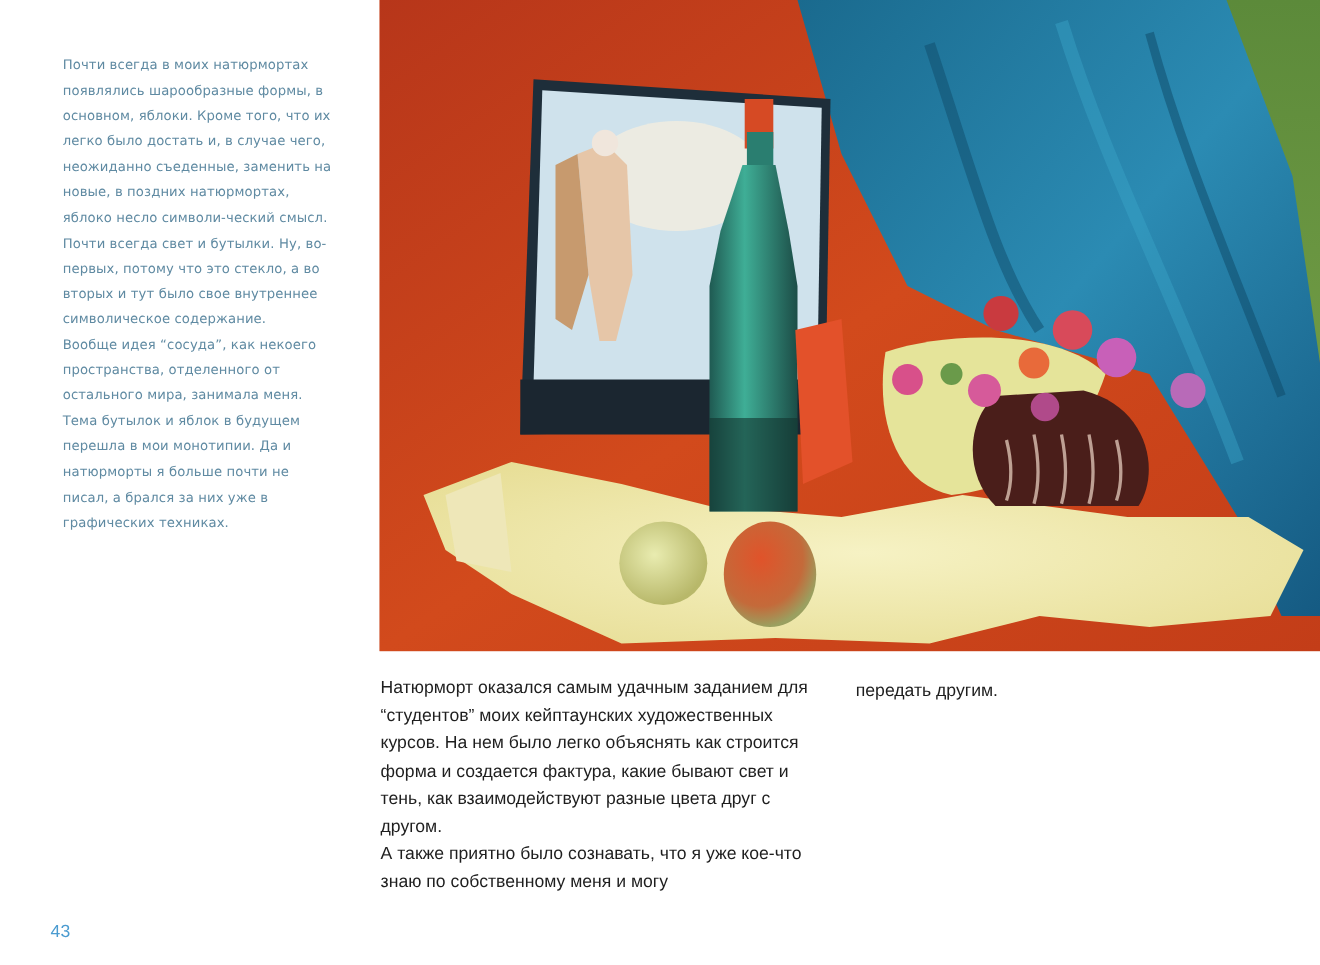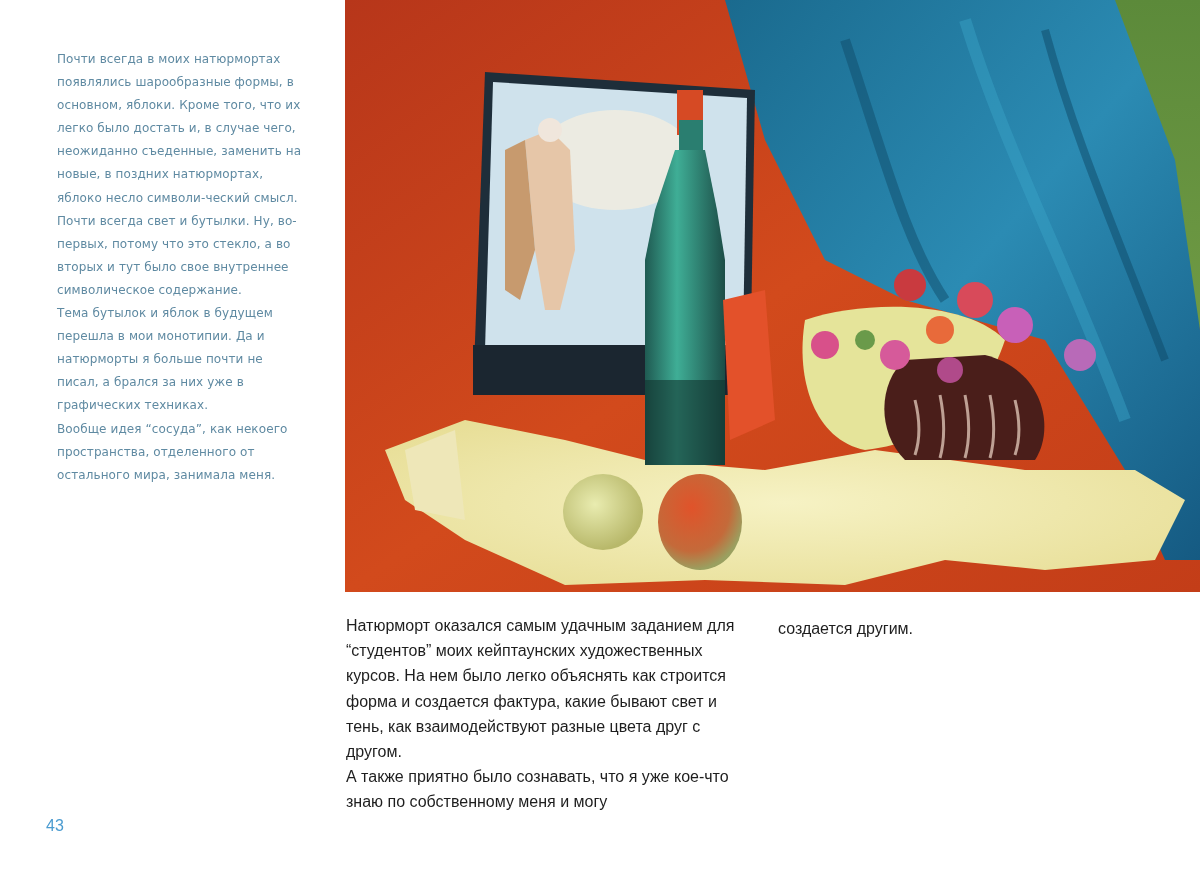--- a/index.html
+++ b/index.html
@@ -22,32 +22,32 @@
   .painting svg { display: block; width: 100%; height: 100%; }
   .col {
     position: absolute; top: 613px;
     font-family: "Liberation Sans", sans-serif;
     font-size: 16px; line-height: 25.2px; color: #1e1e1e;
   }
   .col p { margin: 0; }
   .col1 { left: 346px; width: 410px; }
   .col2 { left: 778px; top: 616px; width: 410px; line-height: 25px; }
   .page-num {
-    position: absolute; left: 46px; top: 817px;
+    position: absolute; left: 46px; top: 839px;
     font-family: "Liberation Sans", sans-serif; font-size: 16px; color: #4a9bd0;
   }
 </style>
 </head>
 <body>
 
 <div class="side-text">
   <p>Почти всегда в моих натюрмортах появлялись шарообразные формы, в основном, яблоки. Кроме того, что их легко было достать и, в случае чего, неожиданно съеденные, заменить на новые, в поздних натюрмортах, яблоко несло символи-ческий смысл.</p>
   <p>Почти всегда свет и бутылки. Ну, во-первых, потому что это стекло, а во вторых и тут было свое внутреннее символическое содержание.</p>
+  <p>Вообще идея “сосуда”, как некоего пространства, отделенного от остального мира, занимала меня.</p>
   <p>Тема бутылок и яблок в будущем перешла в мои монотипии. Да и натюрморты я больше почти не писал, а брался за них уже в графических техниках.</p>
-  <p>Вообще идея “сосуда”, как некоего пространства, отделенного от остального мира, занимала меня.</p>
 </div>
 
 <div class="painting">
   <svg viewBox="0 0 855 592" preserveAspectRatio="none">
     <defs>
       <linearGradient id="redbg" x1="0" y1="0" x2="1" y2="1">
         <stop offset="0" stop-color="#b7361a"></stop>
         <stop offset="0.5" stop-color="#d24a1c"></stop>
         <stop offset="1" stop-color="#c33d18"></stop>
       </linearGradient>
@@ -132,16 +132,16 @@
     <ellipse cx="355" cy="522" rx="42" ry="48" fill="url(#apple2)"></ellipse>
   </svg>
 </div>
 
 <div class="col col1">
   <p>Натюрморт оказался самым удачным заданием для “студентов” моих кейптаунских художественных курсов. На нем было легко объяснять как строится форма и создается фактура, какие бывают свет и тень, как взаимодействуют разные цвета друг с другом.</p>
   <p>А также приятно было сознавать, что я уже кое-что знаю по собственному меня и могу</p>
 </div>
 
 <div class="col col2">
-  <p>создается другим.</p>
+  <p>передать другим.</p>
 </div>
 
 <div class="page-num">43</div>
 
 </body></html>

